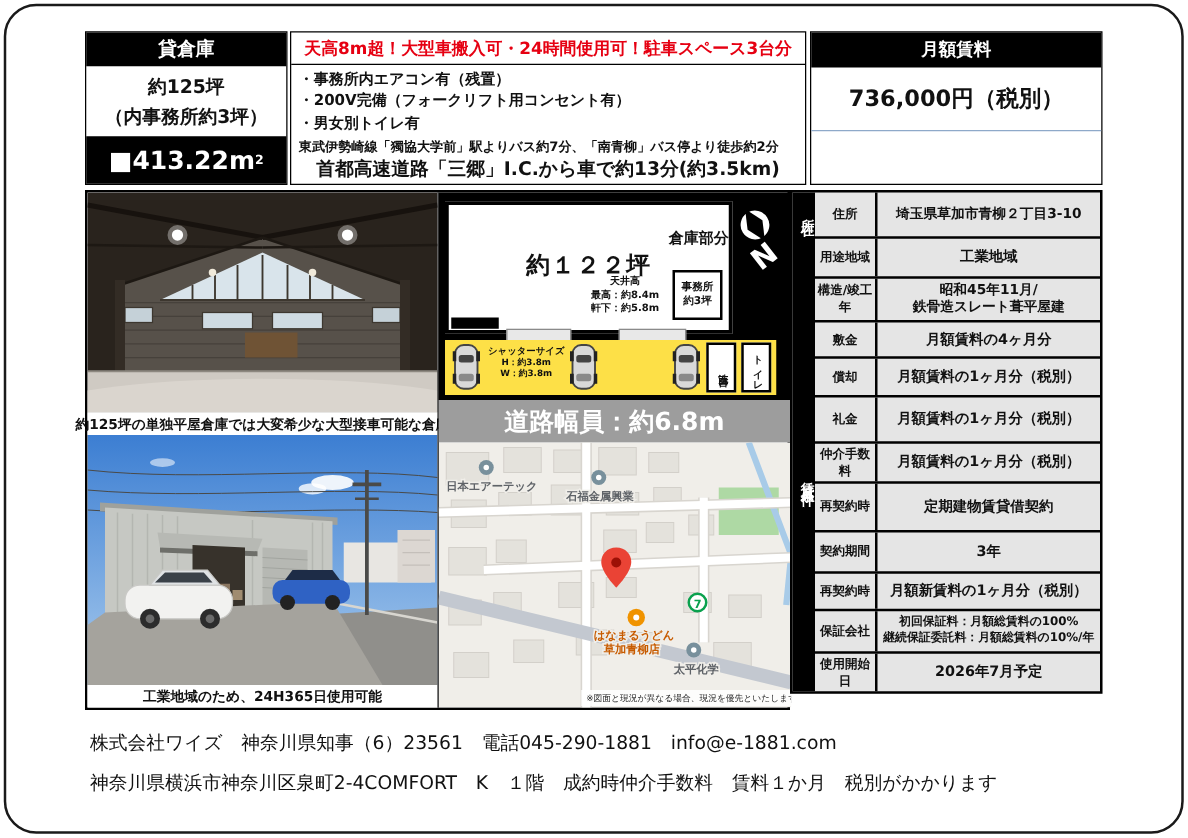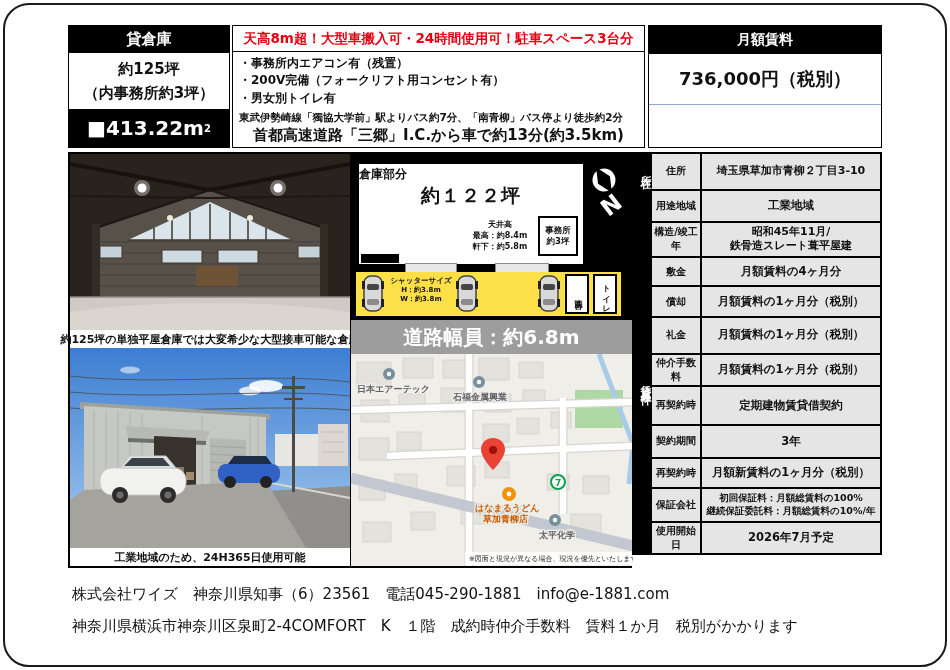--- a/index.html
+++ b/index.html
@@ -21,21 +21,21 @@
   .hdr-right .blk{background:#000;color:#fff;height:28px;display:flex;align-items:center;justify-content:center;font-size:14px;font-weight:bold;}
   .hdr-right .price{height:50px;display:flex;align-items:center;justify-content:center;font-size:18px;font-weight:bold;border-bottom:1px solid #8ea9c9;}
   
   .main-box{left:68px;top:152px;width:564px;height:416px;border:2px solid #000;box-sizing:border-box;display:flex;}
   .photos-col{width:280px;display:flex;flex-direction:column;}
   .photo{width:280px;}
   .caption{height:18px;background:#fff;display:flex;align-items:center;justify-content:center;font-size:11px;font-weight:bold;white-space:nowrap;}
   .mid-col{width:282px;display:flex;flex-direction:column;border-left:1px solid #000;box-sizing:border-box;}
   .plan-zone{height:166px;background:#000;position:relative;}
   .plan-panel{position:absolute;left:5px;top:7px;width:230px;height:106px;background:#fff;border:3px solid #000;box-sizing:border-box;}
-  .plan-title{font-size:12px;font-weight:bold;text-align:left;margin-top:2px;font-family:Liberation Serif, serif;}
+  .plan-title{font-size:12px;font-weight:bold;text-align:right;margin-top:18px;font-family:Liberation Serif, serif;}
   .plan-size{font-size:19px;font-weight:bold;text-align:center;letter-spacing:1px;}
   .ceil{position:absolute;left:100px;top:56px;width:82px;text-align:center;font-size:8px;font-weight:bold;line-height:1.35;}
   .office-box{position:absolute;right:5px;top:52px;width:40px;height:40px;border:2px solid #000;box-sizing:border-box;display:flex;flex-direction:column;align-items:center;justify-content:center;font-size:8.5px;font-weight:bold;line-height:1.3;background:#fff;}
   .tiny-black{position:absolute;left:2px;bottom:1px;width:38px;height:9px;background:#000;}
   .gap{position:absolute;bottom:-9px;height:8px;background:#e8e8e8;border:1px solid #8a8a8a;}
   .gap1{left:46px;width:50px;}
   .gap2{left:136px;width:52px;}
   .white-strip{position:absolute;left:5px;top:118px;width:265px;height:44px;background:#fde047;}
   .shutter-info{position:absolute;left:30px;top:4px;width:70px;text-align:center;font-weight:bold;}
   .shutter-info .t1{font-size:7.5px;}

